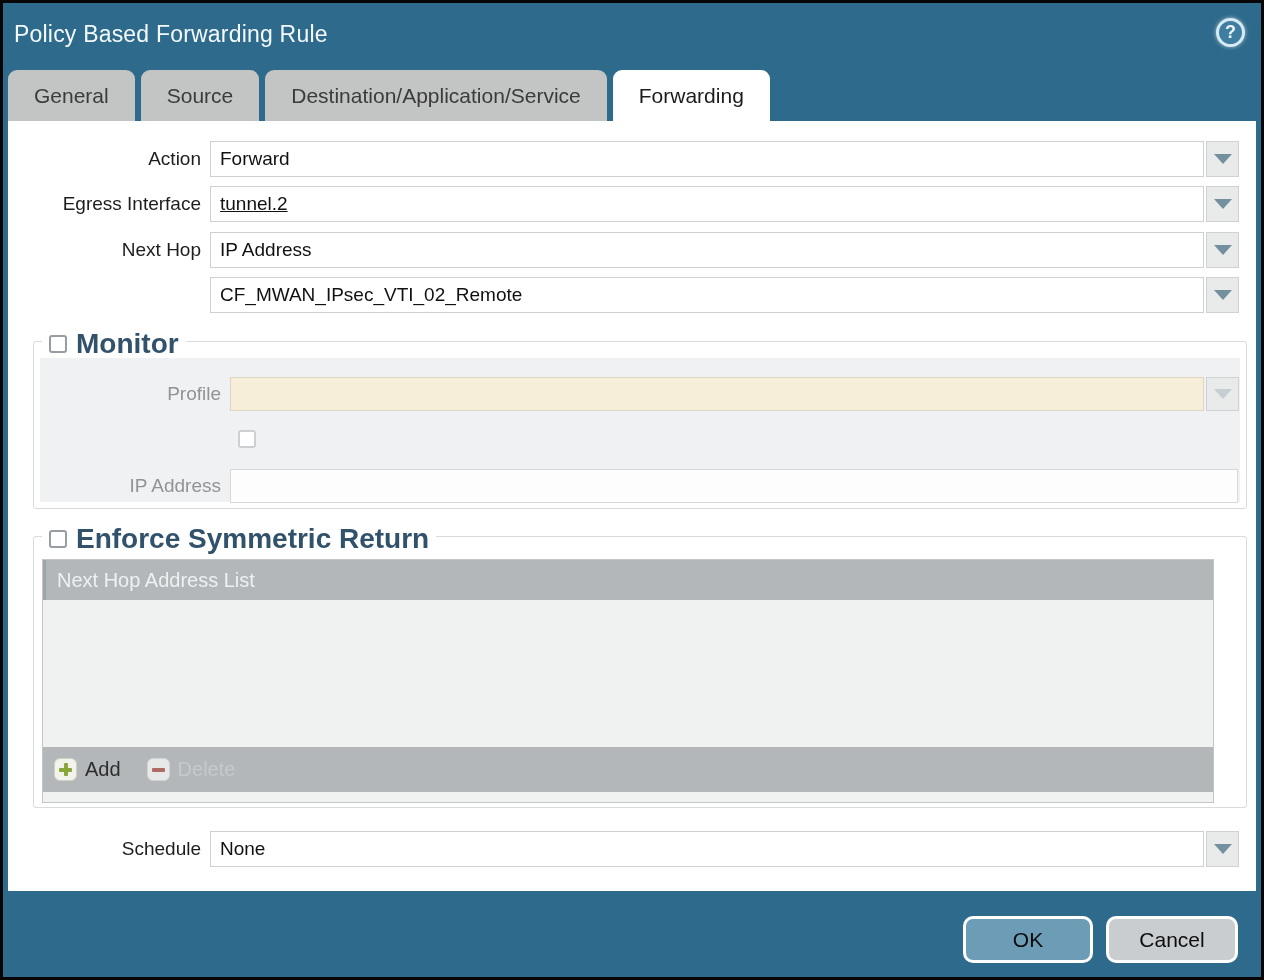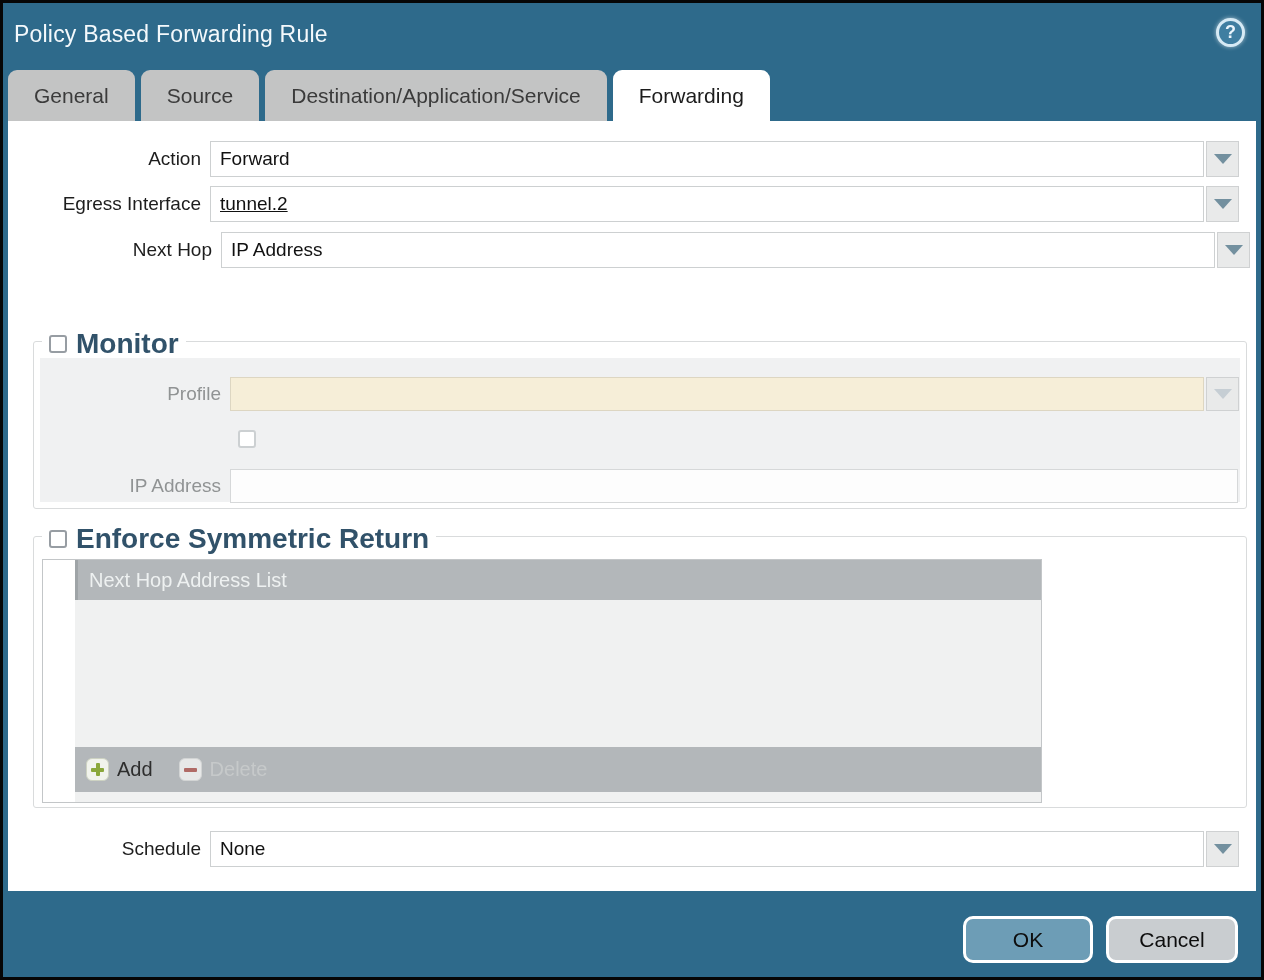--- a/index.html
+++ b/index.html
@@ -167,28 +167,35 @@
     </div>
 
     <div class="frow" style="left:0; top:65px; width:1240px;">
       <div class="flabel">Egress Interface</div>
       <div class="fbox" style="width:994px;text-decoration:underline;">tunnel.2</div>
       <div class="ddbtn">
         <span class="caret"></span>
       </div>
     </div>
 
-    <div class="frow" style="left:11px; top:111px; width:1240px;">
+    <div class="frow" style="left:0; top:111px; width:1240px;">
       <div class="flabel">Next Hop</div>
       <div class="fbox" style="width:994px;">IP Address</div>
       <div class="ddbtn">
         <span class="caret"></span>
       </div>
     </div>
 
+    <div class="frow" style="left:0; top:156px; width:1240px;">
+      <div class="flabel"></div>
+      <div class="fbox" style="width:994px;">CF_MWAN_IPsec_VTI_02_Remote</div>
+      <div class="ddbtn">
+        <span class="caret"></span>
+      </div>
+    </div>
 
     <div class="fset" style="left:25px; top:220px; width:1214px; height:168px;">
       <div class="legend">
         <span class="cbx"></span>
         <span class="legend-text">Monitor</span>
       </div>
       <div class="panel" style="left:6px; right:6px; top:16px; bottom:6px;">
 
         <div class="frow" style="left:0; top:18px; width:1202px;">
           <div class="flabel dis-label" style="width:190px;">Profile</div>
@@ -209,21 +216,21 @@
 
       </div>
     </div>
 
     <div class="fset" style="left:25px; top:415px; width:1214px; height:272px;">
       <div class="legend">
         <span class="cbx"></span>
         <span class="legend-text">Enforce Symmetric Return</span>
       </div>
 
-      <div class="tbl" style="left:8px; top:22px; width:1000px;padding-left:32px;">
+      <div class="tbl" style="left:8px; top:22px; width:1172px;">
         <div class="tbl-header">Next Hop Address List</div>
         <div class="tbl-body"></div>
         <div class="tbl-footer">
           <div class="tbtn">
             <span class="icon-plus"></span>
             <span class="tbtn-label">Add</span>
           </div>
           <div class="tbtn disabled">
             <span class="icon-minus"></span>
             <span class="tbtn-label">Delete</span>

